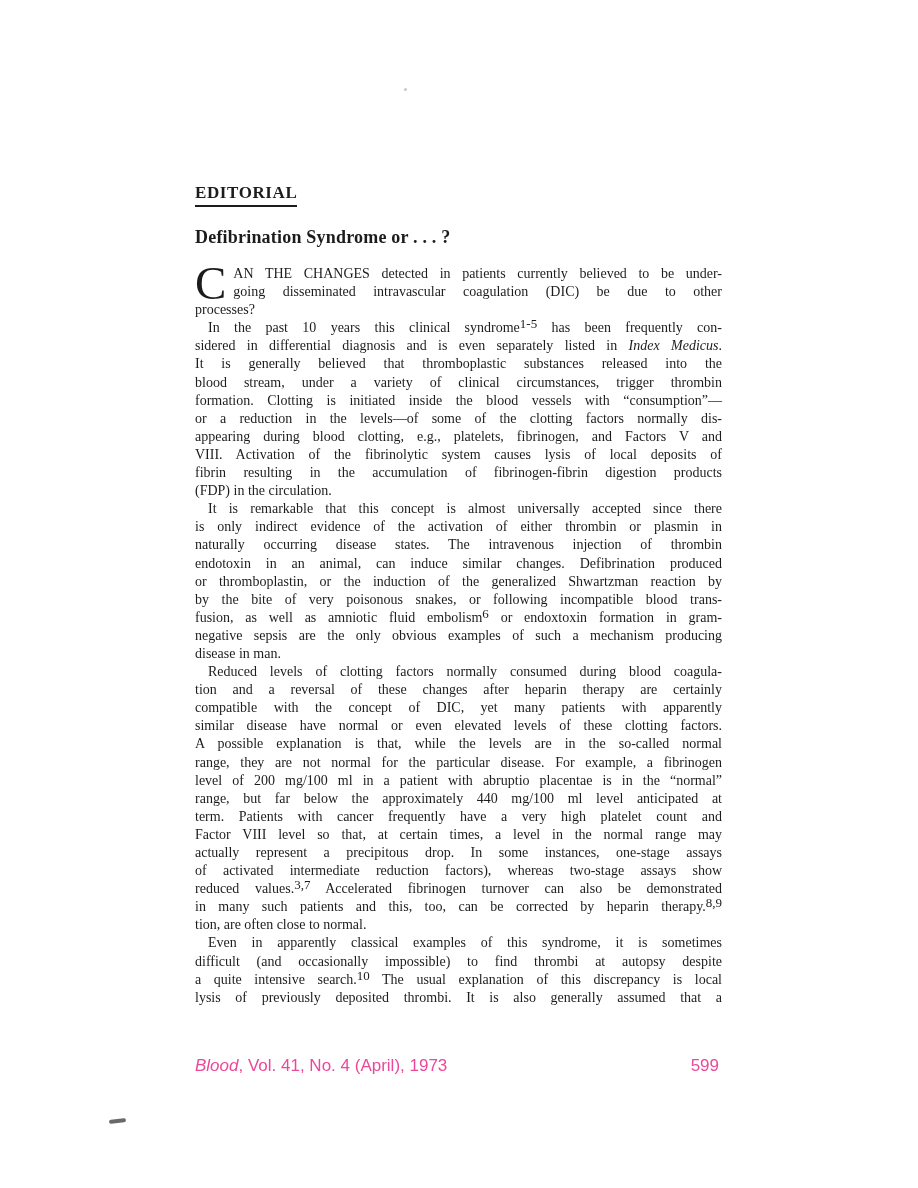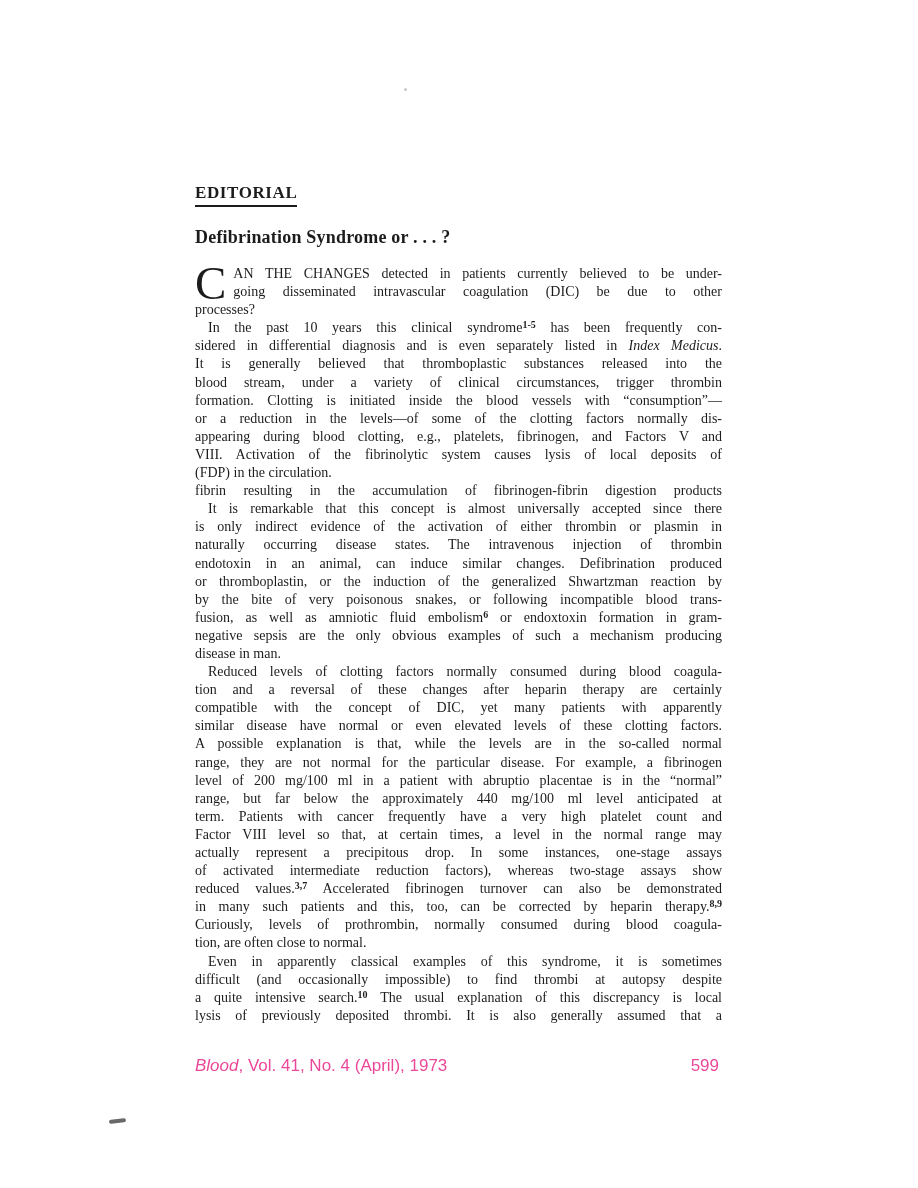--- a/index.html
+++ b/index.html
@@ -47,24 +47,23 @@
   }
   .line.lastline { text-align-last: left; }
   .line.indent { text-indent: 13px; }
   .dropcap {
     float: left;
     font-size: 47px;
     line-height: 33px;
     margin: 2px 7px 0 0;
   }
   sup {
-    font-size: 10px;
+    font-size: 13px;
     line-height: 0;
     vertical-align: 4.5px;
-    font-weight: bold;
   }
   .footer {
     position: absolute;
     left: 195px;
     top: 1056px;
     width: 524px;
     display: flex;
     justify-content: space-between;
     font-family: "Liberation Sans", sans-serif;
     font-size: 17px;
@@ -112,22 +111,22 @@
         </div>
         <div class="para">
           <div class="line indent">In the past 10 years this clinical syndrome<sup>1-5</sup> has been frequently con-</div>
           <div class="line">sidered in differential diagnosis and is even separately listed in <em>Index Medicus</em>.</div>
           <div class="line">It is generally believed that thromboplastic substances released into the</div>
           <div class="line">blood stream, under a variety of clinical circumstances, trigger thrombin</div>
           <div class="line">formation. Clotting is initiated inside the blood vessels with “consumption”—</div>
           <div class="line">or a reduction in the levels—of some of the clotting factors normally dis-</div>
           <div class="line">appearing during blood clotting, e.g., platelets, fibrinogen, and Factors V and</div>
           <div class="line">VIII. Activation of the fibrinolytic system causes lysis of local deposits of</div>
+          <div class="line">fibrin resulting in the accumulation of fibrinogen-fibrin digestion products</div>
           <div class="line lastline">(FDP) in the circulation.</div>
-          <div class="line">fibrin resulting in the accumulation of fibrinogen-fibrin digestion products</div>
         </div>
         <div class="para">
           <div class="line indent">It is remarkable that this concept is almost universally accepted since there</div>
           <div class="line">is only indirect evidence of the activation of either thrombin or plasmin in</div>
           <div class="line">naturally occurring disease states. The intravenous injection of thrombin</div>
           <div class="line">endotoxin in an animal, can induce similar changes. Defibrination produced</div>
           <div class="line">or thromboplastin, or the induction of the generalized Shwartzman reaction by</div>
           <div class="line">by the bite of very poisonous snakes, or following incompatible blood trans-</div>
           <div class="line">fusion, as well as amniotic fluid embolism<sup>6</sup> or endoxtoxin formation in gram-</div>
           <div class="line">negative sepsis are the only obvious examples of such a mechanism producing</div>
@@ -141,21 +140,20 @@
           <div class="line">A possible explanation is that, while the levels are in the so-called normal</div>
           <div class="line">range, they are not normal for the particular disease. For example, a fibrinogen</div>
           <div class="line">level of 200 mg/100 ml in a patient with abruptio placentae is in the “normal”</div>
           <div class="line">range, but far below the approximately 440 mg/100 ml level anticipated at</div>
           <div class="line">term. Patients with cancer frequently have a very high platelet count and</div>
           <div class="line">Factor VIII level so that, at certain times, a level in the normal range may</div>
           <div class="line">actually represent a precipitous drop. In some instances, one-stage assays</div>
           <div class="line">of activated intermediate reduction factors), whereas two-stage assays show</div>
           <div class="line">reduced values.<sup>3,7</sup> Accelerated fibrinogen turnover can also be demonstrated</div>
           <div class="line">in many such patients and this, too, can be corrected by heparin therapy.<sup>8,9</sup></div>
-          <div class="line">Curiously, levels of prothrombin, normally consumed during blood coagula-</div>
           <div class="line lastline">tion, are often close to normal.</div>
         </div>
         <div class="para">
           <div class="line indent">Even in apparently classical examples of this syndrome, it is sometimes</div>
           <div class="line">difficult (and occasionally impossible) to find thrombi at autopsy despite</div>
           <div class="line">a quite intensive search.<sup>10</sup> The usual explanation of this discrepancy is local</div>
           <div class="line">lysis of previously deposited thrombi. It is also generally assumed that a</div>
         </div>
       </div>
   </div>

